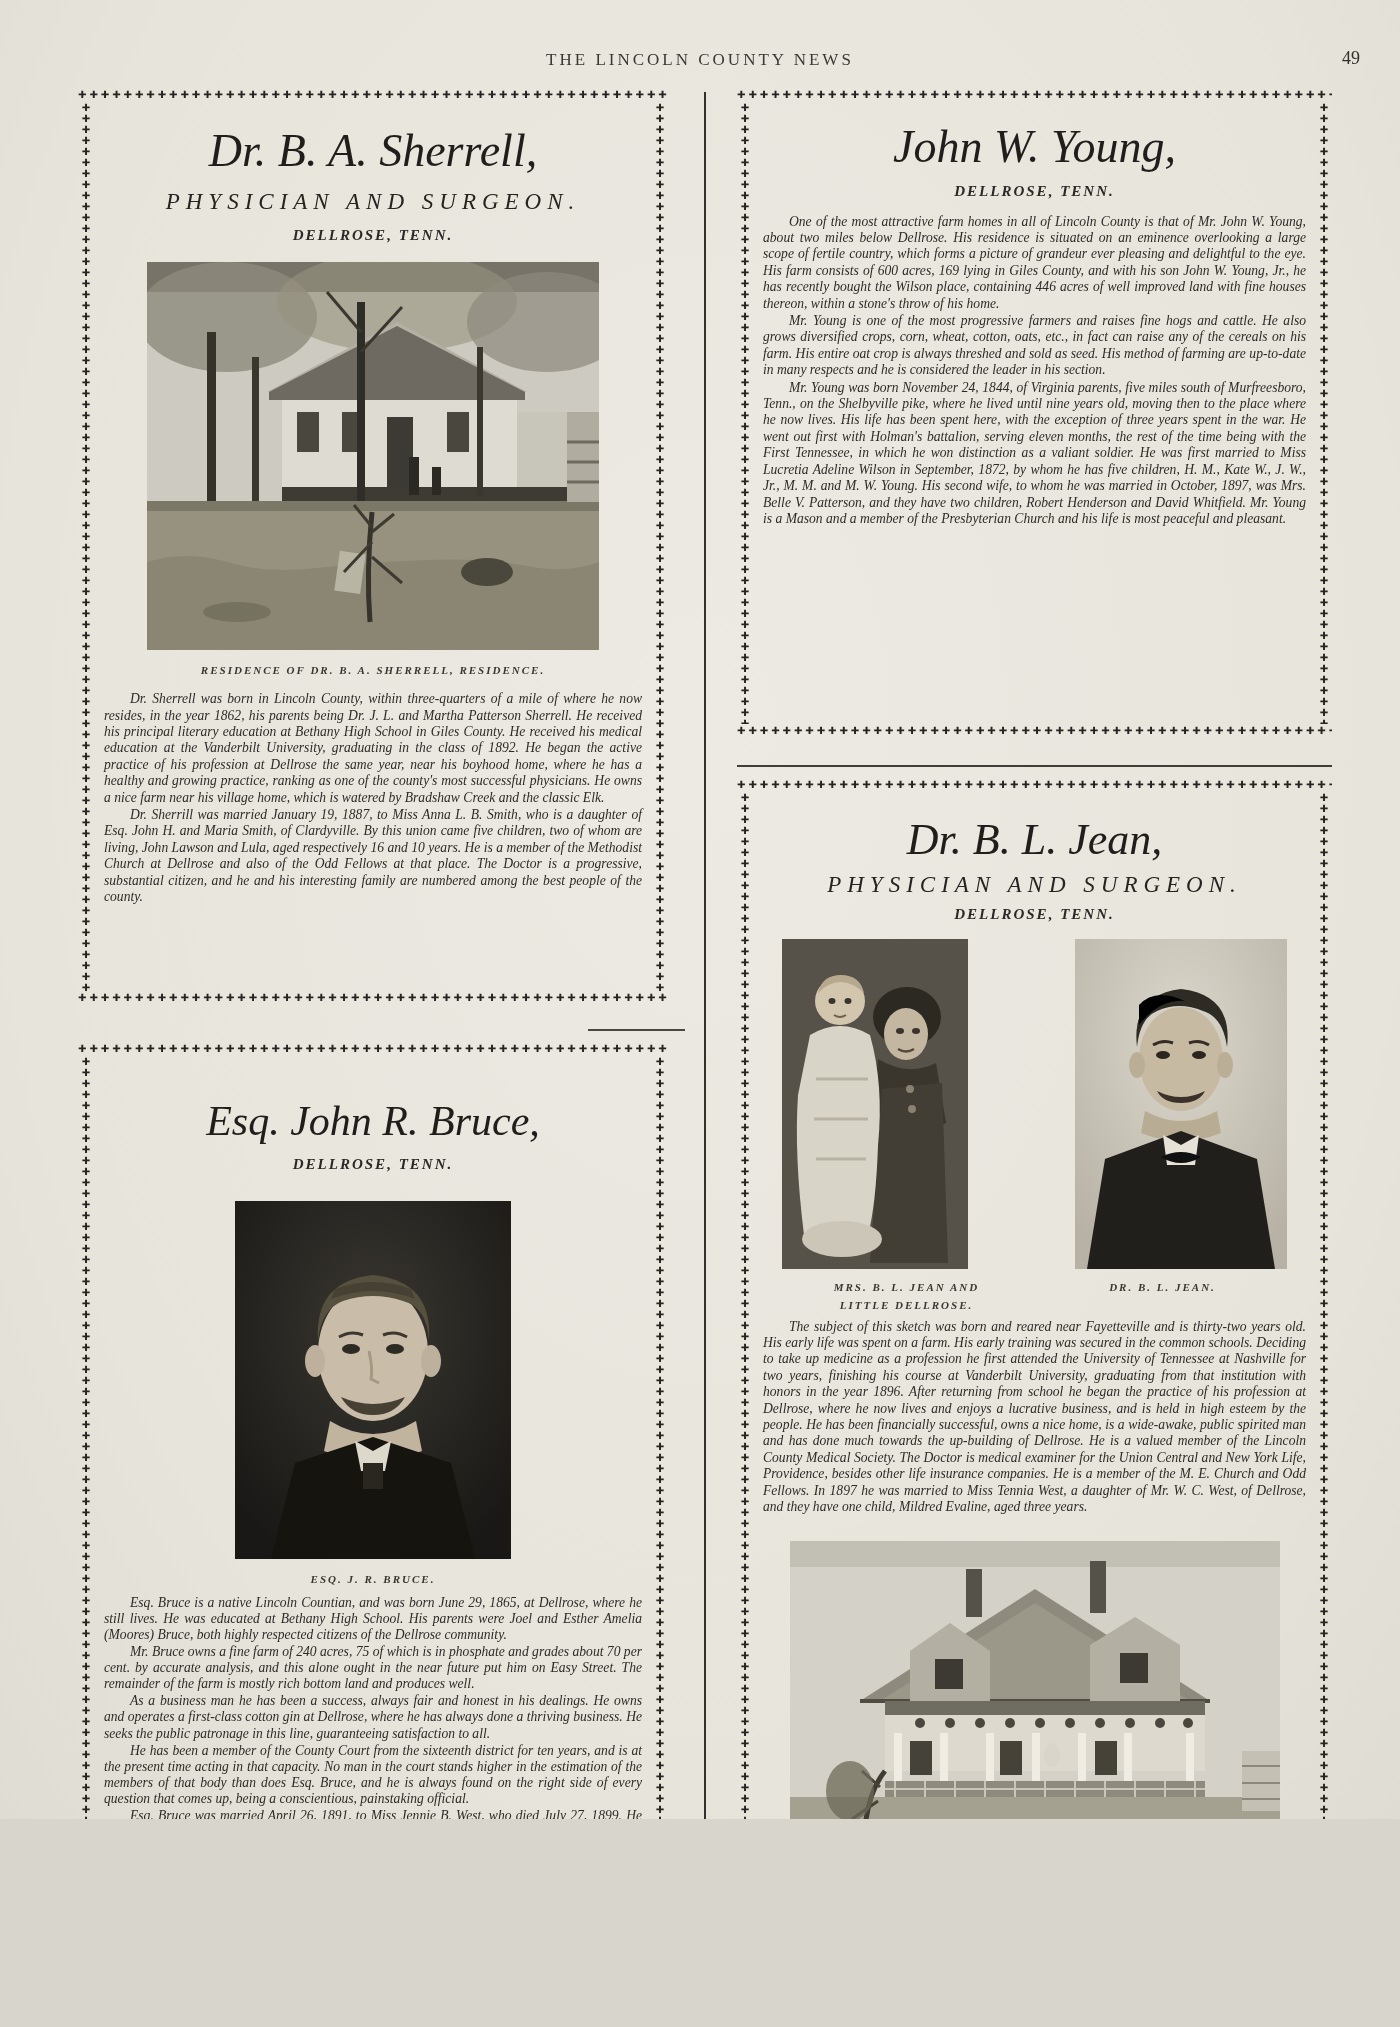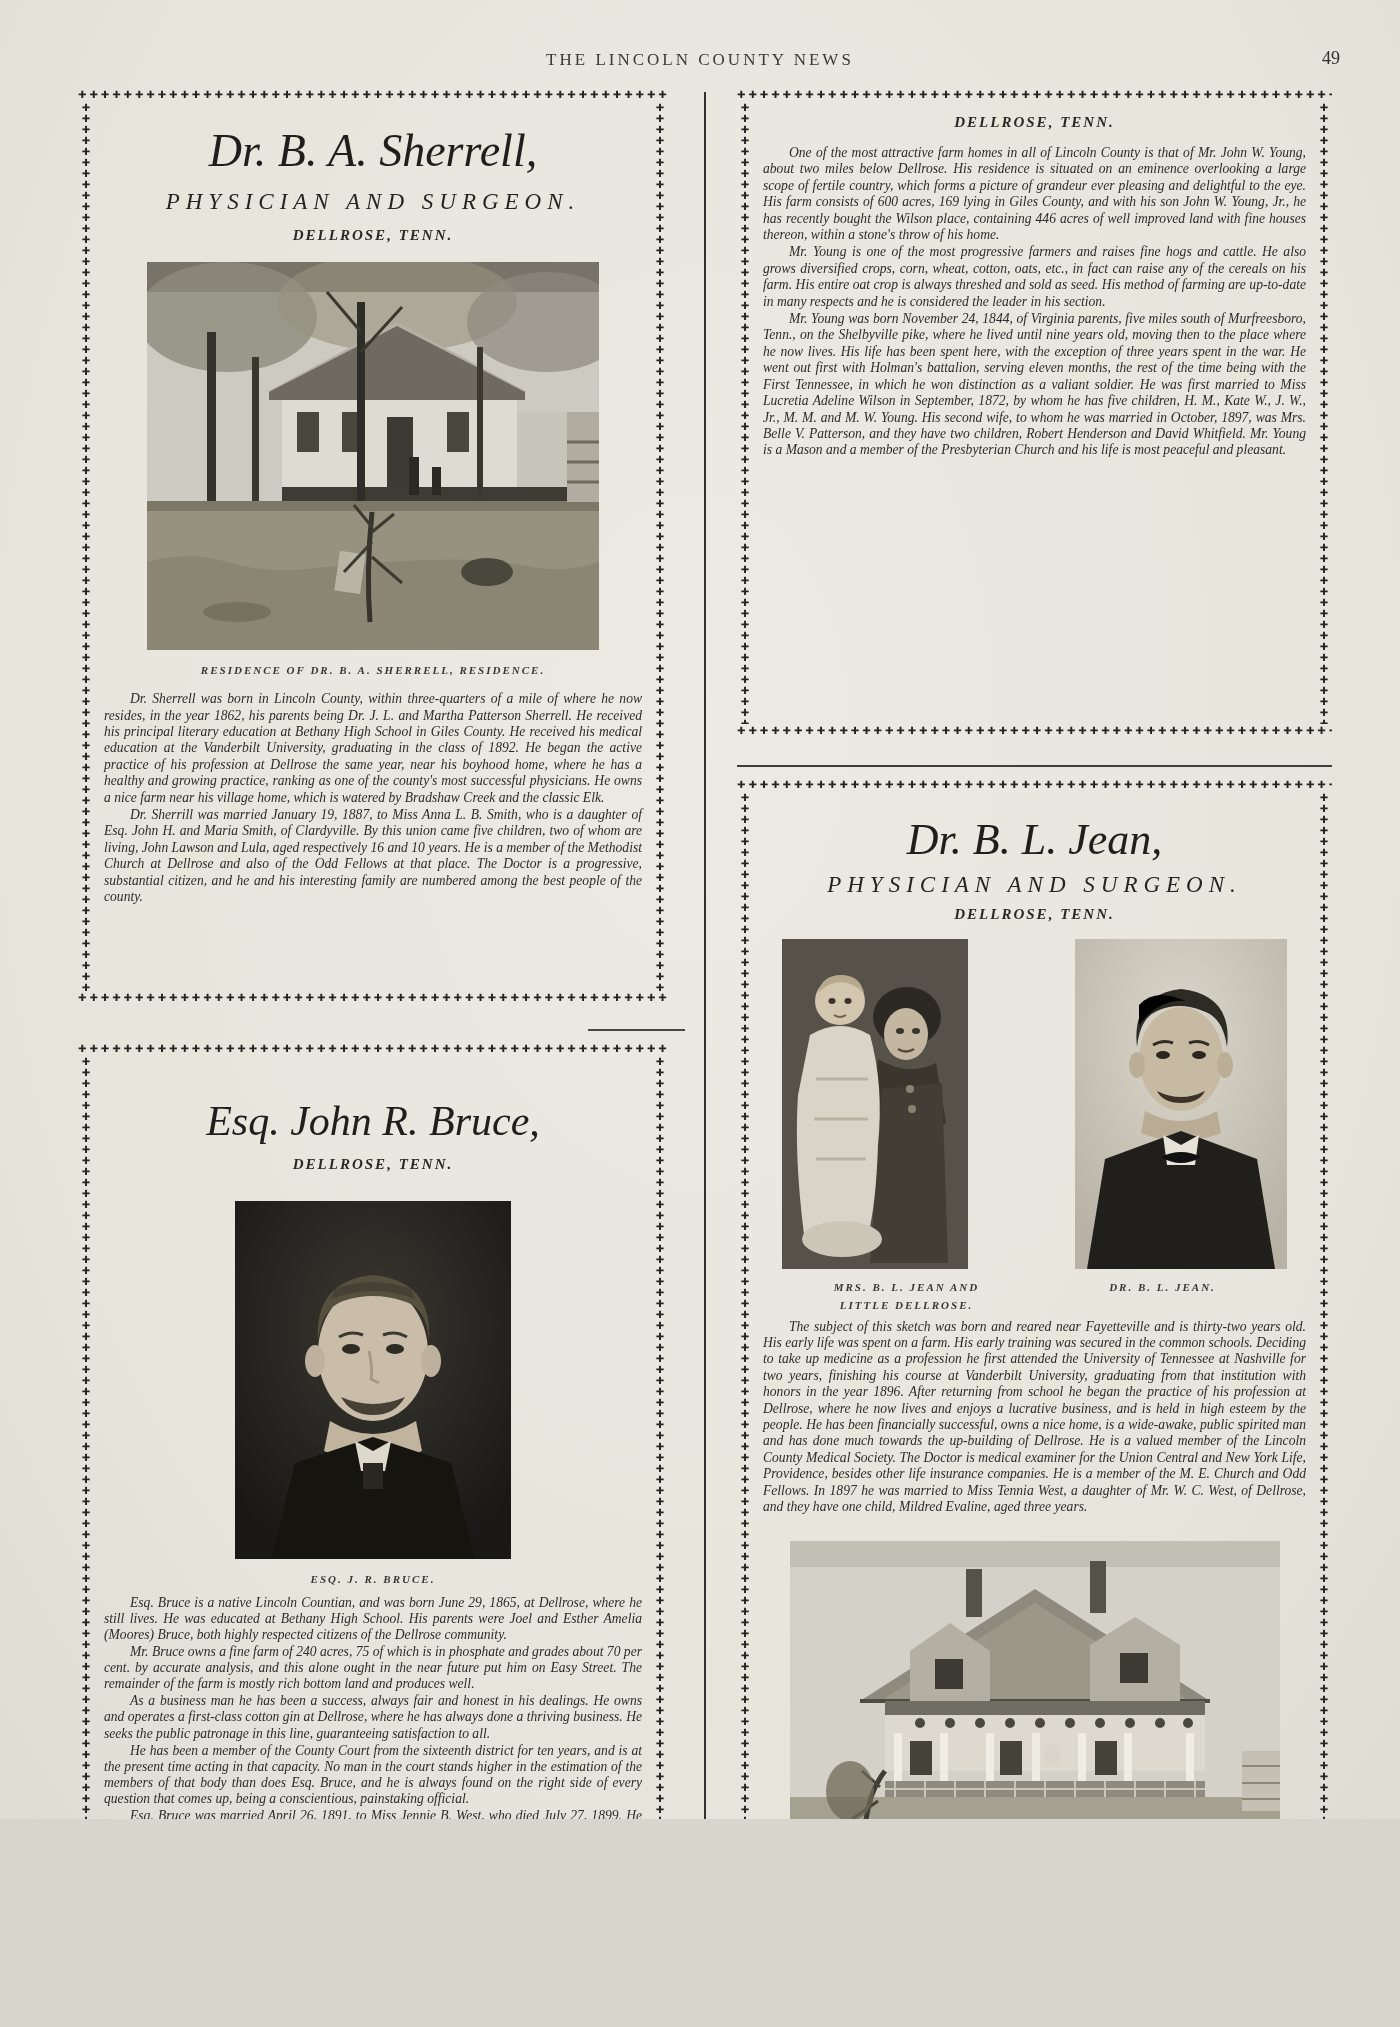--- a/index.html
+++ b/index.html
@@ -8,21 +8,21 @@
     background:#eae7e0;
     background-image:radial-gradient(ellipse at 50% 40%, #edeae3 0%, #e7e4dc 70%, #dfdcd3 100%);
     font-family:"Liberation Serif", serif;
     color:#2c2a27;overflow:hidden;
   }
   .running-head{
     position:absolute;top:50px;left:0;width:100%;text-align:center;
     font-size:17px;letter-spacing:3px;color:#3b3834;
   }
   .page-num{
-    position:absolute;top:48px;right:60px;font-size:18px;color:#33302c;
+    position:absolute;top:48px;right:40px;font-size:18px;color:#33302c;
   }
   .col-rule{position:absolute;left:704px;top:92px;width:2px;height:1893px;background:#33312d;}
   .short-rule-left{position:absolute;left:588px;top:1029px;width:97px;height:2px;background:#4a4742;}
   .rule-right{position:absolute;left:737px;top:765px;width:595px;height:2px;background:#413e3a;}
 
   .adbox{position:absolute;}
   .orn{color:#262420;font-family:"DejaVu Sans", sans-serif;position:absolute;overflow:hidden;user-select:none;}
   .orn-h{left:0;right:0;height:14px;font-size:10px;line-height:13px;letter-spacing:3px;white-space:nowrap;text-align:center;}
   .orn-h.top{top:0}
   .orn-h.bottom{bottom:0}
@@ -110,20 +110,21 @@
       </div>
     </div>
   </div>
 
   <div class="adbox" style="left:737px;top:88px;width:595px;height:650px;">
     <div class="orn orn-h top">✚✚✚✚✚✚✚✚✚✚✚✚✚✚✚✚✚✚✚✚✚✚✚✚✚✚✚✚✚✚✚✚✚✚✚✚✚✚✚✚✚✚✚✚✚✚✚✚✚✚✚✚✚✚✚✚✚✚✚✚✚✚✚✚✚✚✚✚✚✚✚✚✚✚✚✚✚✚✚✚✚✚✚✚✚✚✚✚✚✚✚✚✚✚✚✚✚✚✚✚✚✚✚✚✚✚✚✚✚✚✚✚✚✚✚✚✚✚✚✚</div>
     <div class="orn orn-h bottom">✚✚✚✚✚✚✚✚✚✚✚✚✚✚✚✚✚✚✚✚✚✚✚✚✚✚✚✚✚✚✚✚✚✚✚✚✚✚✚✚✚✚✚✚✚✚✚✚✚✚✚✚✚✚✚✚✚✚✚✚✚✚✚✚✚✚✚✚✚✚✚✚✚✚✚✚✚✚✚✚✚✚✚✚✚✚✚✚✚✚✚✚✚✚✚✚✚✚✚✚✚✚✚✚✚✚✚✚✚✚✚✚✚✚✚✚✚✚✚✚</div>
     <div class="orn orn-v left">✚✚✚✚✚✚✚✚✚✚✚✚✚✚✚✚✚✚✚✚✚✚✚✚✚✚✚✚✚✚✚✚✚✚✚✚✚✚✚✚✚✚✚✚✚✚✚✚✚✚✚✚✚✚✚✚✚✚✚✚✚✚✚✚✚✚✚✚✚✚✚✚✚✚✚✚✚✚✚✚✚✚✚✚✚✚✚✚✚✚✚✚✚✚✚✚✚✚✚✚✚✚✚✚✚✚✚✚✚✚✚✚✚✚✚✚✚✚✚✚✚✚✚✚✚✚✚✚✚✚✚✚✚✚✚✚✚✚✚✚</div>
     <div class="orn orn-v right">✚✚✚✚✚✚✚✚✚✚✚✚✚✚✚✚✚✚✚✚✚✚✚✚✚✚✚✚✚✚✚✚✚✚✚✚✚✚✚✚✚✚✚✚✚✚✚✚✚✚✚✚✚✚✚✚✚✚✚✚✚✚✚✚✚✚✚✚✚✚✚✚✚✚✚✚✚✚✚✚✚✚✚✚✚✚✚✚✚✚✚✚✚✚✚✚✚✚✚✚✚✚✚✚✚✚✚✚✚✚✚✚✚✚✚✚✚✚✚✚✚✚✚✚✚✚✚✚✚✚✚✚✚✚✚✚✚✚✚✚</div>
     <div class="box-content">
+      <div class="ad-title" style="margin-top:18px;">John W. Young,</div>
       <div class="ad-location" style="margin-top:10px;">DELLROSE, TENN.</div>
       <div class="ad-text" style="margin-top:14px;">
         <p>One of the most attractive farm homes in all of Lincoln County is that of Mr. John W. Young, about two miles below Dellrose.  His residence is situated on an eminence overlooking a large scope of fertile country, which forms a picture of grandeur ever pleasing and delightful to the eye.  His farm consists of 600 acres, 169 lying in Giles County, and with his son John W. Young, Jr., he has recently bought the Wilson place, containing 446 acres of well improved land with fine houses thereon, within a stone's throw of his home.</p>
         <p>Mr. Young is one of the most progressive farmers and raises fine hogs and cattle.  He also grows diversified crops, corn, wheat, cotton, oats, etc., in fact can raise any of the cereals on his farm.  His entire oat crop is always threshed and sold as seed.  His method of farming are up-to-date in many respects and he is considered the leader in his section.</p>
         <p>Mr. Young was born November 24, 1844, of Virginia parents, five miles south of Murfreesboro, Tenn., on the Shelbyville pike, where he lived until nine years old, moving then to the place where he now lives.  His life has been spent here, with the exception of three years spent in the war.  He went out first with Holman's battalion, serving eleven months, the rest of the time being with the First Tennessee, in which he won distinction as a valiant soldier.  He was first married to Miss Lucretia Adeline Wilson in September, 1872, by whom he has five children, H. M., Kate W., J. W., Jr., M. M. and M. W. Young.  His second wife, to whom he was married in October, 1897, was Mrs. Belle V. Patterson, and they have two children, Robert Henderson and David Whitfield.  Mr. Young is a Mason and a member of the Presbyterian Church and his life is most peaceful and pleasant.</p>
       </div>
     </div>
   </div>
 
   <div class="adbox" style="left:78px;top:1042px;width:590px;height:948px;">

